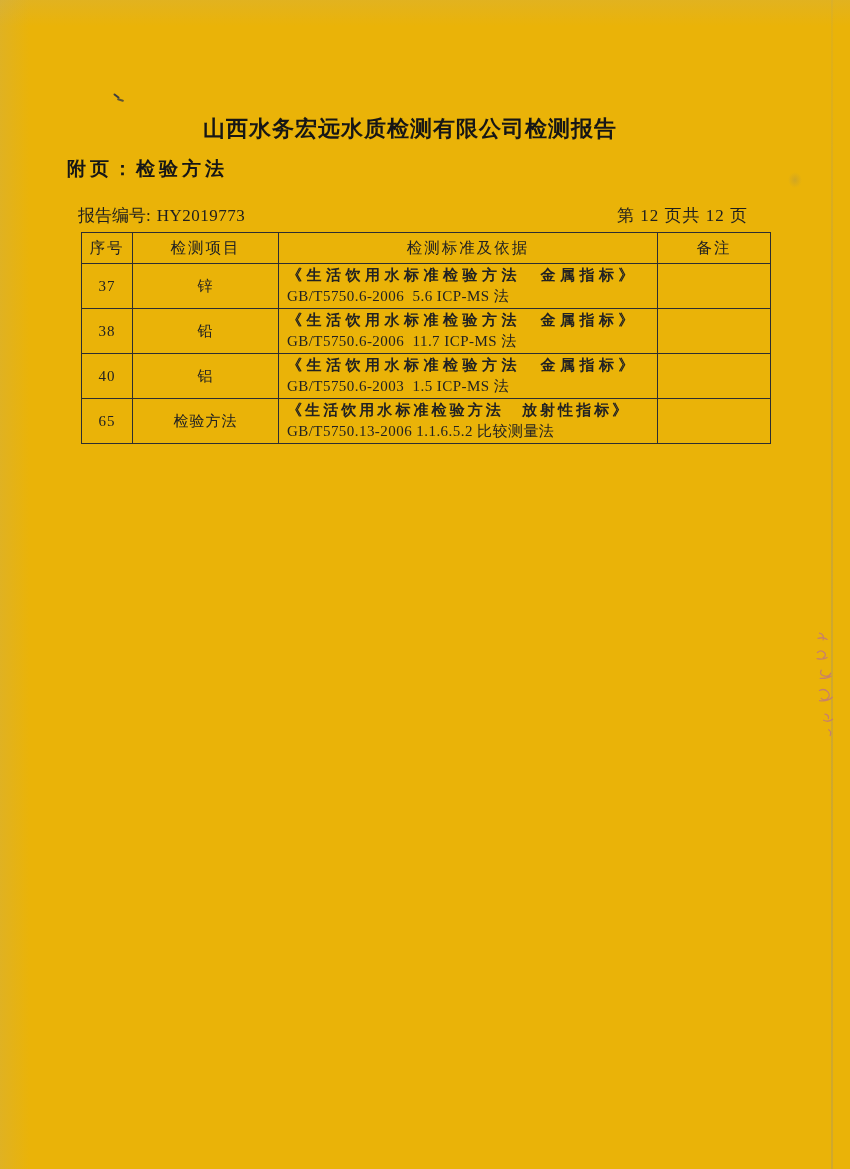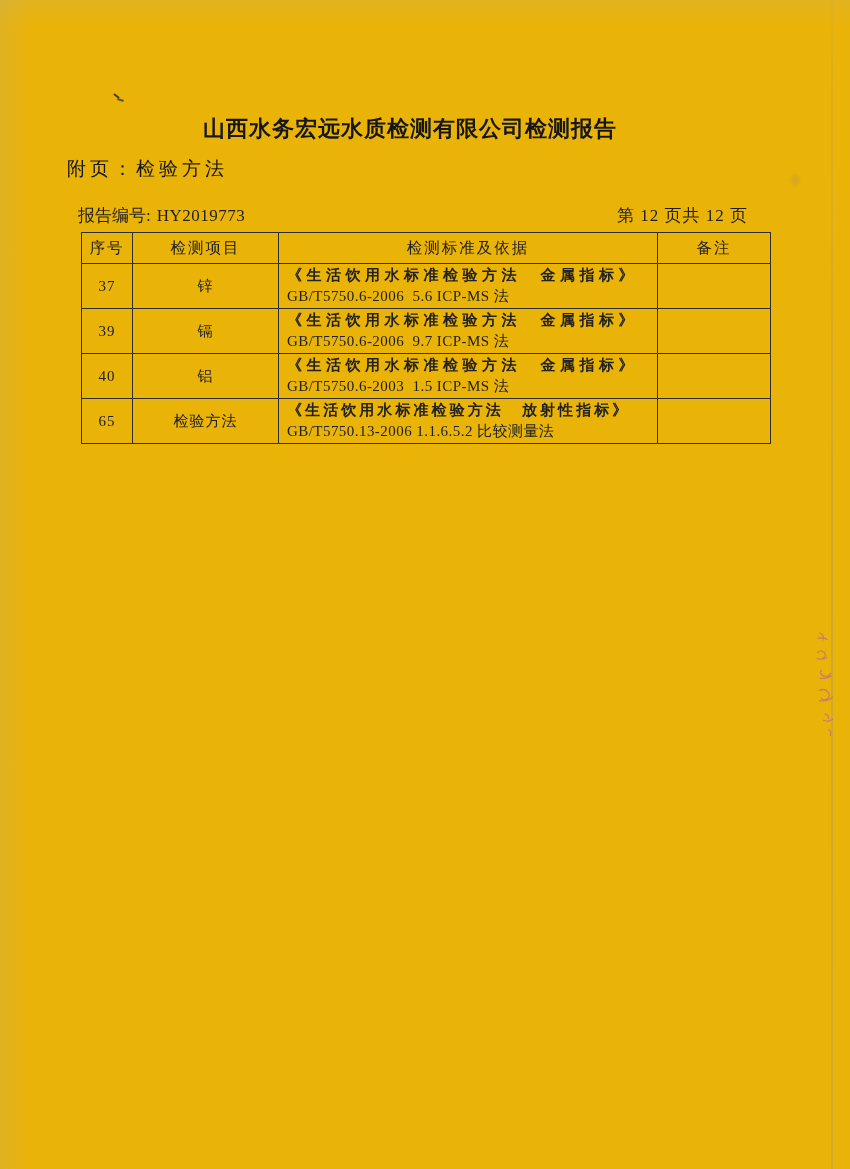--- a/index.html
+++ b/index.html
@@ -43,21 +43,21 @@
   .pen-mark i.s2 { left:5px; top:6px; width:7px; height:2px; transform:rotate(18deg); opacity:.8; }
 
   .doc-title {
     position:absolute; top:114px; left:0; width:850px;
     text-align:center; transform:translateX(-15px);
     font-size:22px; font-weight:bold; letter-spacing:1px;
     color:#161616;
   }
   .appendix-heading {
     position:absolute; left:67px; top:156px;
-    font-size:19px; font-weight:normal; letter-spacing:4px;
+    font-size:19px; font-weight:bold; letter-spacing:4px;
     color:#161616;
   }
   .report-line {
     position:absolute; left:0; top:204px; width:850px; height:22px;
     font-size:17px;
   }
   .report-no-wrap { position:absolute; left:78px; top:0; }
   .report-no-wrap .num { margin-left:6px; letter-spacing:0.5px; }
   .page-indicator { position:absolute; right:102px; top:0; letter-spacing:1px; }
 
@@ -138,30 +138,30 @@
       <tr class="data">
         <td class="no">37</td>
         <td class="item">锌</td>
         <td class="std">
           <div class="std-line1">《生活饮用水标准检验方法　金属指标》</div>
           <div class="std-line2">GB/T5750.6-2006  5.6 ICP-MS 法</div>
         </td>
         <td class="rem"></td>
       </tr>
 
-
       <tr class="data">
-        <td class="no">39</td>
-        <td class="item">镉</td>
+        <td class="no">38</td>
+        <td class="item">铅</td>
         <td class="std">
           <div class="std-line1">《生活饮用水标准检验方法　金属指标》</div>
-          <div class="std-line2">GB/T5750.6-2006  9.7 ICP-MS 法</div>
+          <div class="std-line2">GB/T5750.6-2006  11.7 ICP-MS 法</div>
         </td>
         <td class="rem"></td>
       </tr>
+
 
       <tr class="data">
         <td class="no">40</td>
         <td class="item">铝</td>
         <td class="std">
           <div class="std-line1">《生活饮用水标准检验方法　金属指标》</div>
           <div class="std-line2">GB/T5750.6-2003  1.5 ICP-MS 法</div>
         </td>
         <td class="rem"></td>
       </tr>

